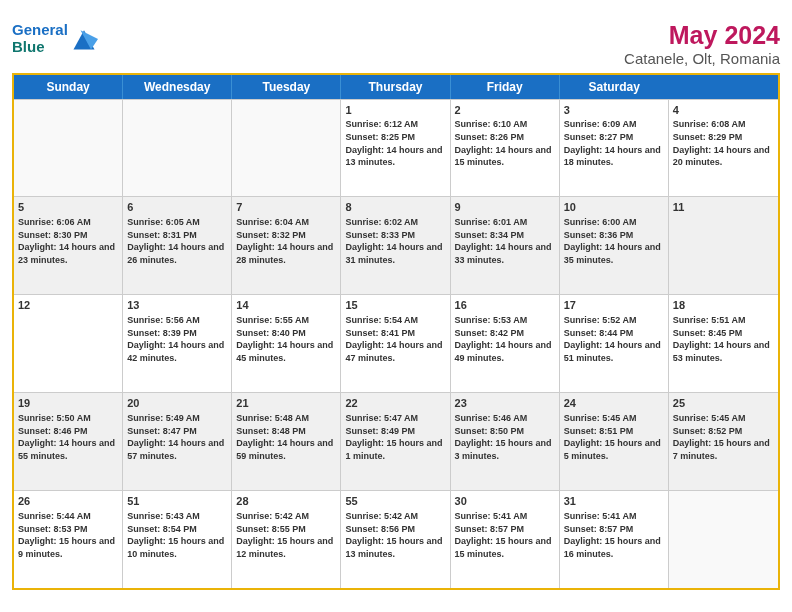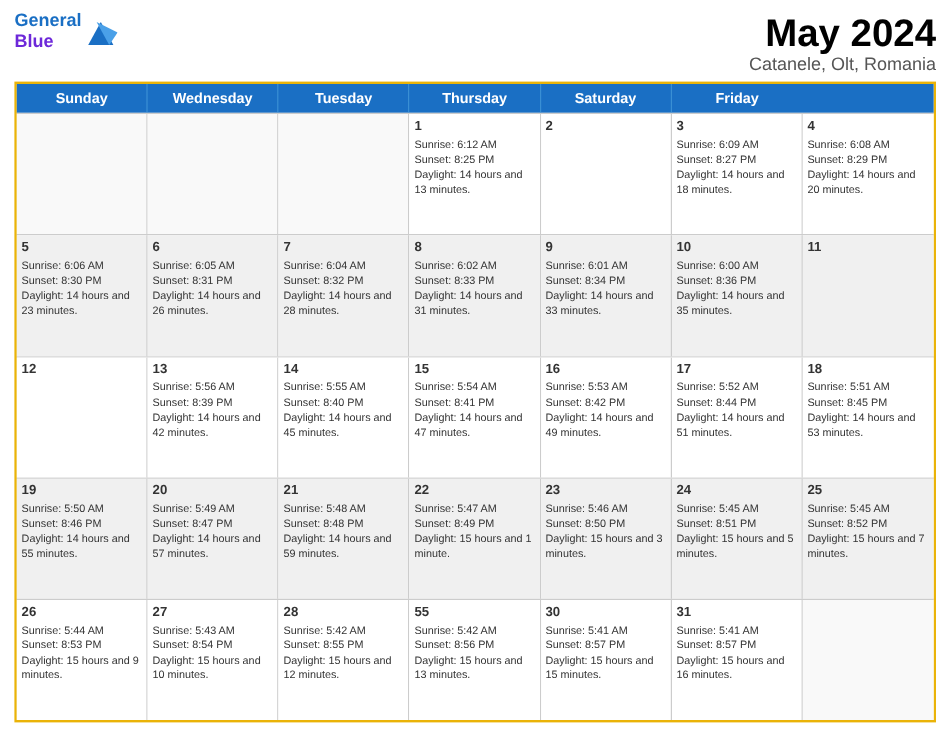--- a/index.html
+++ b/index.html
@@ -6,21 +6,21 @@
     body {
       width: 792px;
       height: 612px;
       font-family: Arial, sans-serif;
       background: #fff;
       overflow: hidden;
     }
     .page {
       width: 792px;
       height: 612px;
-      padding: 10px 12px;
+      padding: 22px 12px;
       display: flex;
       flex-direction: column;
     }
     .header {
       display: flex;
       justify-content: space-between;
       align-items: flex-start;
       margin-bottom: 6px;
     }
     .logo {
@@ -39,23 +39,23 @@
     }
     .logo-icon {
       width: 28px;
       height: 28px;
       margin-left: 2px;
     }
     .title-block {
       text-align: right;
     }
     .main-title {
-      font-size: 32px;
-      font-weight: bold;
-      color: #000000;
+      font-size: 25px;
+      font-weight: bold;
+      color: #be185d;
       line-height: 1.1;
     }
     .subtitle {
       font-size: 15px;
       color: #555;
       text-align: right;
     }
     .calendar {
       flex: 1;
       display: flex;
@@ -102,66 +102,68 @@
     .day-number {
       font-size: 11px;
       font-weight: bold;
       display: block;
       margin-bottom: 1px;
     }
     .cell-text {
       font-size: 9px;
       color: #333;
       line-height: 1.4;
+      font-weight: bold;
     }
   </style>
 </head>
 <body>
 
 <div class="page">
   <div class="header">
     <div class="logo">
       <div>
         <div style="display:flex;align-items:center;">
           <div class="logo-text">
-            <span>General</span><br><span style="color:#6d28d9;">Blue</span>
+            <span>General</span><br><span style="color:#0f766e;">Blue</span>
           </div>
           <svg class="logo-icon" viewBox="0 0 32 32">
             <polygon points="4,28 16,6 28,28" fill="#1a6fc4"></polygon>
             <polygon points="16,6 28,28 36,16" fill="#4aa0e8" transform="translate(-4,0)"></polygon>
           </svg>
         </div>
       </div>
     </div>
     <div class="title-block">
       <div class="main-title">May 2024</div>
       <div class="subtitle">Catanele, Olt, Romania</div>
     </div>
   </div>
 
   <div class="calendar">
     <div class="cal-header-row" id="cal-header">
         <div class="cal-header-cell">Sunday</div>
         <div class="cal-header-cell">Wednesday</div>
         <div class="cal-header-cell">Tuesday</div>
         <div class="cal-header-cell">Thursday</div>
+        <div class="cal-header-cell">Friday</div>
         <div class="cal-header-cell">Saturday</div>
-        <div class="cal-header-cell">Friday</div>
       </div>
     <div class="cal-body" id="cal-body">
         <div class="cal-row">
           <div class="cal-cell empty"></div>
           <div class="cal-cell empty"></div>
           <div class="cal-cell empty"></div>
           <div class="cal-cell">
             <span class="day-number">1</span>
             <div class="cell-text">Sunrise: 6:12 AM<br>Sunset: 8:25 PM<br>Daylight: 14 hours and 13 minutes.</div>
           </div>
           <div class="cal-cell">
             <span class="day-number">2</span>
+            <div class="cell-text">Sunrise: 6:10 AM<br>Sunset: 8:26 PM<br>Daylight: 14 hours and 15 minutes.</div>
           </div>
           <div class="cal-cell">
             <span class="day-number">3</span>
             <div class="cell-text">Sunrise: 6:09 AM<br>Sunset: 8:27 PM<br>Daylight: 14 hours and 18 minutes.</div>
           </div>
           <div class="cal-cell">
             <span class="day-number">4</span>
             <div class="cell-text">Sunrise: 6:08 AM<br>Sunset: 8:29 PM<br>Daylight: 14 hours and 20 minutes.</div>
           </div>
         </div>
@@ -252,21 +254,21 @@
             <span class="day-number">25</span>
             <div class="cell-text">Sunrise: 5:45 AM<br>Sunset: 8:52 PM<br>Daylight: 15 hours and 7 minutes.</div>
           </div>
         </div>
         <div class="cal-row">
           <div class="cal-cell">
             <span class="day-number">26</span>
             <div class="cell-text">Sunrise: 5:44 AM<br>Sunset: 8:53 PM<br>Daylight: 15 hours and 9 minutes.</div>
           </div>
           <div class="cal-cell">
-            <span class="day-number">27</span>
+            <span class="day-number">51</span>
             <div class="cell-text">Sunrise: 5:43 AM<br>Sunset: 8:54 PM<br>Daylight: 15 hours and 10 minutes.</div>
           </div>
           <div class="cal-cell">
             <span class="day-number">28</span>
             <div class="cell-text">Sunrise: 5:42 AM<br>Sunset: 8:55 PM<br>Daylight: 15 hours and 12 minutes.</div>
           </div>
           <div class="cal-cell">
             <span class="day-number">55</span>
             <div class="cell-text">Sunrise: 5:42 AM<br>Sunset: 8:56 PM<br>Daylight: 15 hours and 13 minutes.</div>
           </div>

